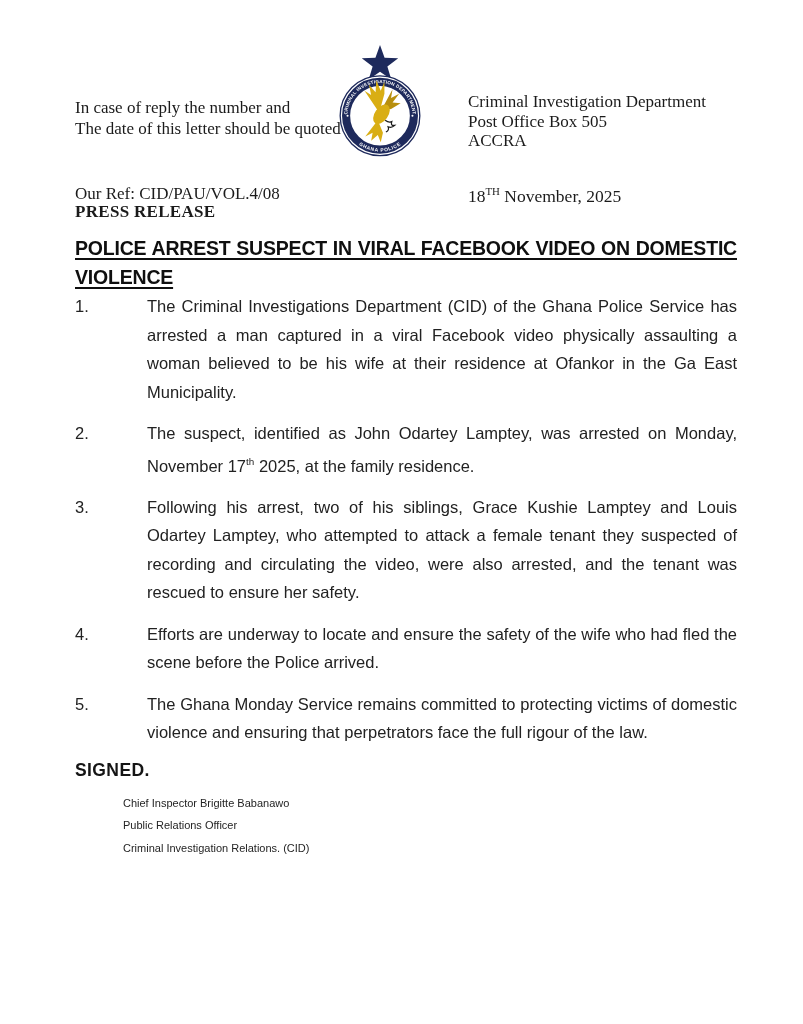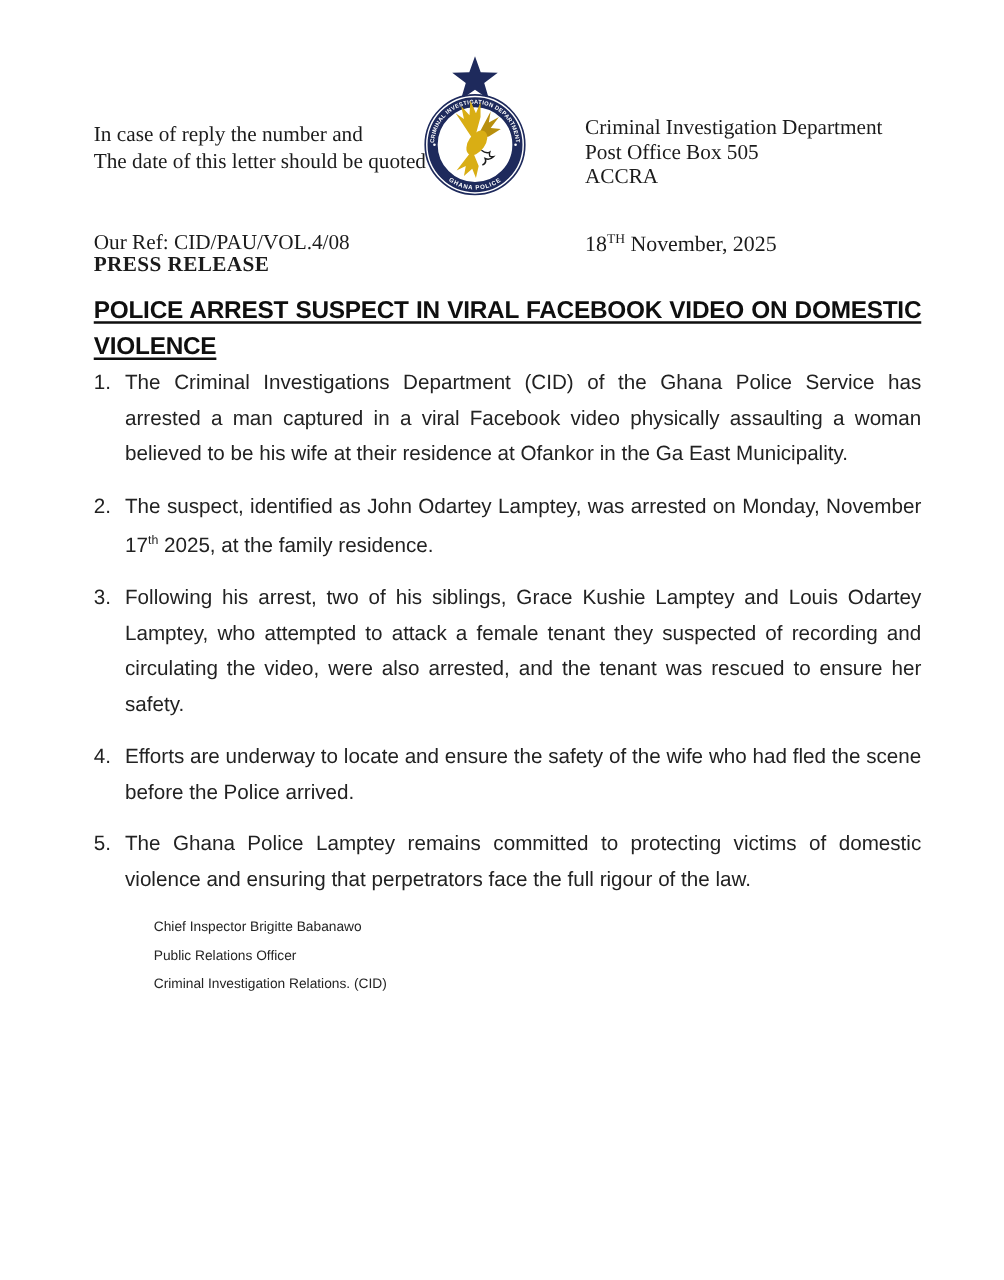--- a/index.html
+++ b/index.html
@@ -47,21 +47,21 @@
   }
   .doc-title .tl1 { text-align: justify; text-align-last: justify; }
   .press-body { margin-top: 0; }
   .list-item {
     display: flex;
     font-size: 16.5px; line-height: 28.5px;
     margin-bottom: 13px;
     color: #222222;
   }
   .list-item .num { flex: 0 0 25px; }
-  .list-item .txt { flex: 1; text-align: justify; }
+  .list-item .txt { flex: 1; text-align: justify; margin-left: 47px; }
   sup.small { font-size: 60%; vertical-align: super; }
   .signed-label {
     margin-top: 10px;
     font-size: 17.5px; font-weight: bold; letter-spacing: 0.4px;
     color: #151515;
   }
   .signature-block {
     margin-top: 11px;
     font-size: 11px; line-height: 22.5px;
     color: #242424;
@@ -150,24 +150,25 @@
         <div class="txt">Following his arrest, two of his siblings, Grace Kushie Lamptey and Louis Odartey Lamptey, who attempted to attack a female tenant they suspected of recording and circulating the video, were also arrested, and the tenant was rescued to ensure her safety.</div>
       </div>
 
       <div class="list-item">
         <span class="num">4.</span>
         <div class="txt">Efforts are underway to locate and ensure the safety of the wife who had fled the scene before the Police arrived.</div>
       </div>
 
       <div class="list-item">
         <span class="num">5.</span>
-        <div class="txt">The Ghana Police Lamptey remains committed to protecting victims of domestic violence and ensuring that perpetrators face the full rigour of the law.</div>
+        <div class="txt">The Ghana Monday Service remains committed to protecting victims of domestic violence and ensuring that perpetrators face the full rigour of the law.</div>
       </div>
     </div>
 
+    <div class="signed-label">SIGNED.</div>
 
     <div class="signature-block">
       <div>Chief Inspector Brigitte Babanawo</div>
       <div>Public Relations Officer</div>
       <div>Criminal Investigation Relations. (CID)</div>
     </div>
 
   </div>
 </div>
 

